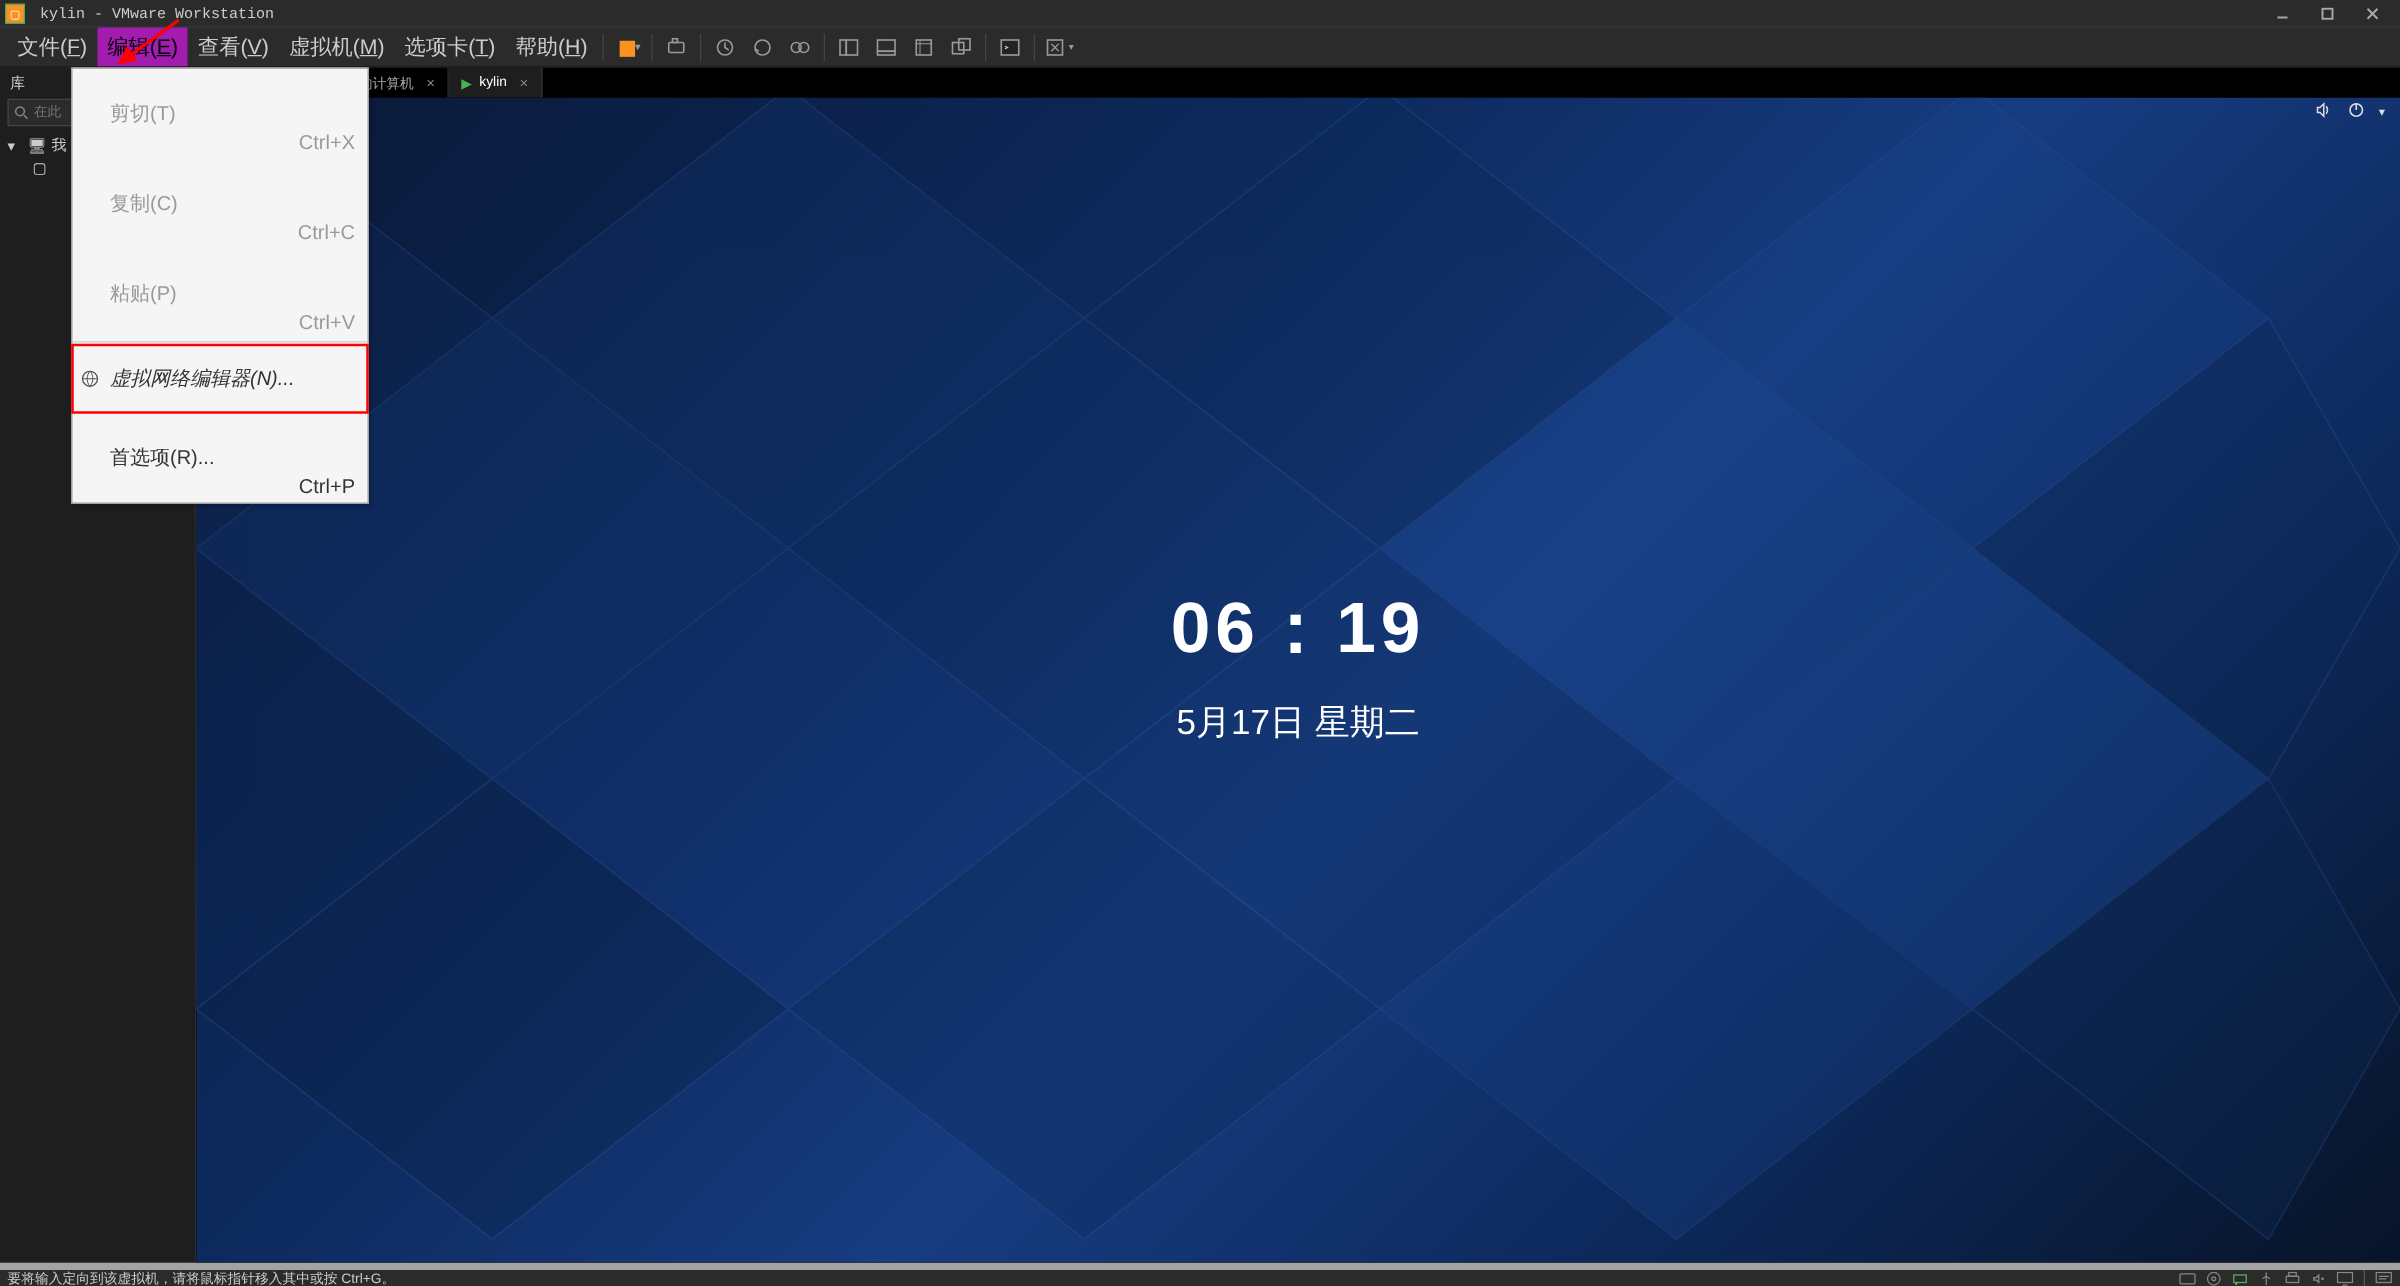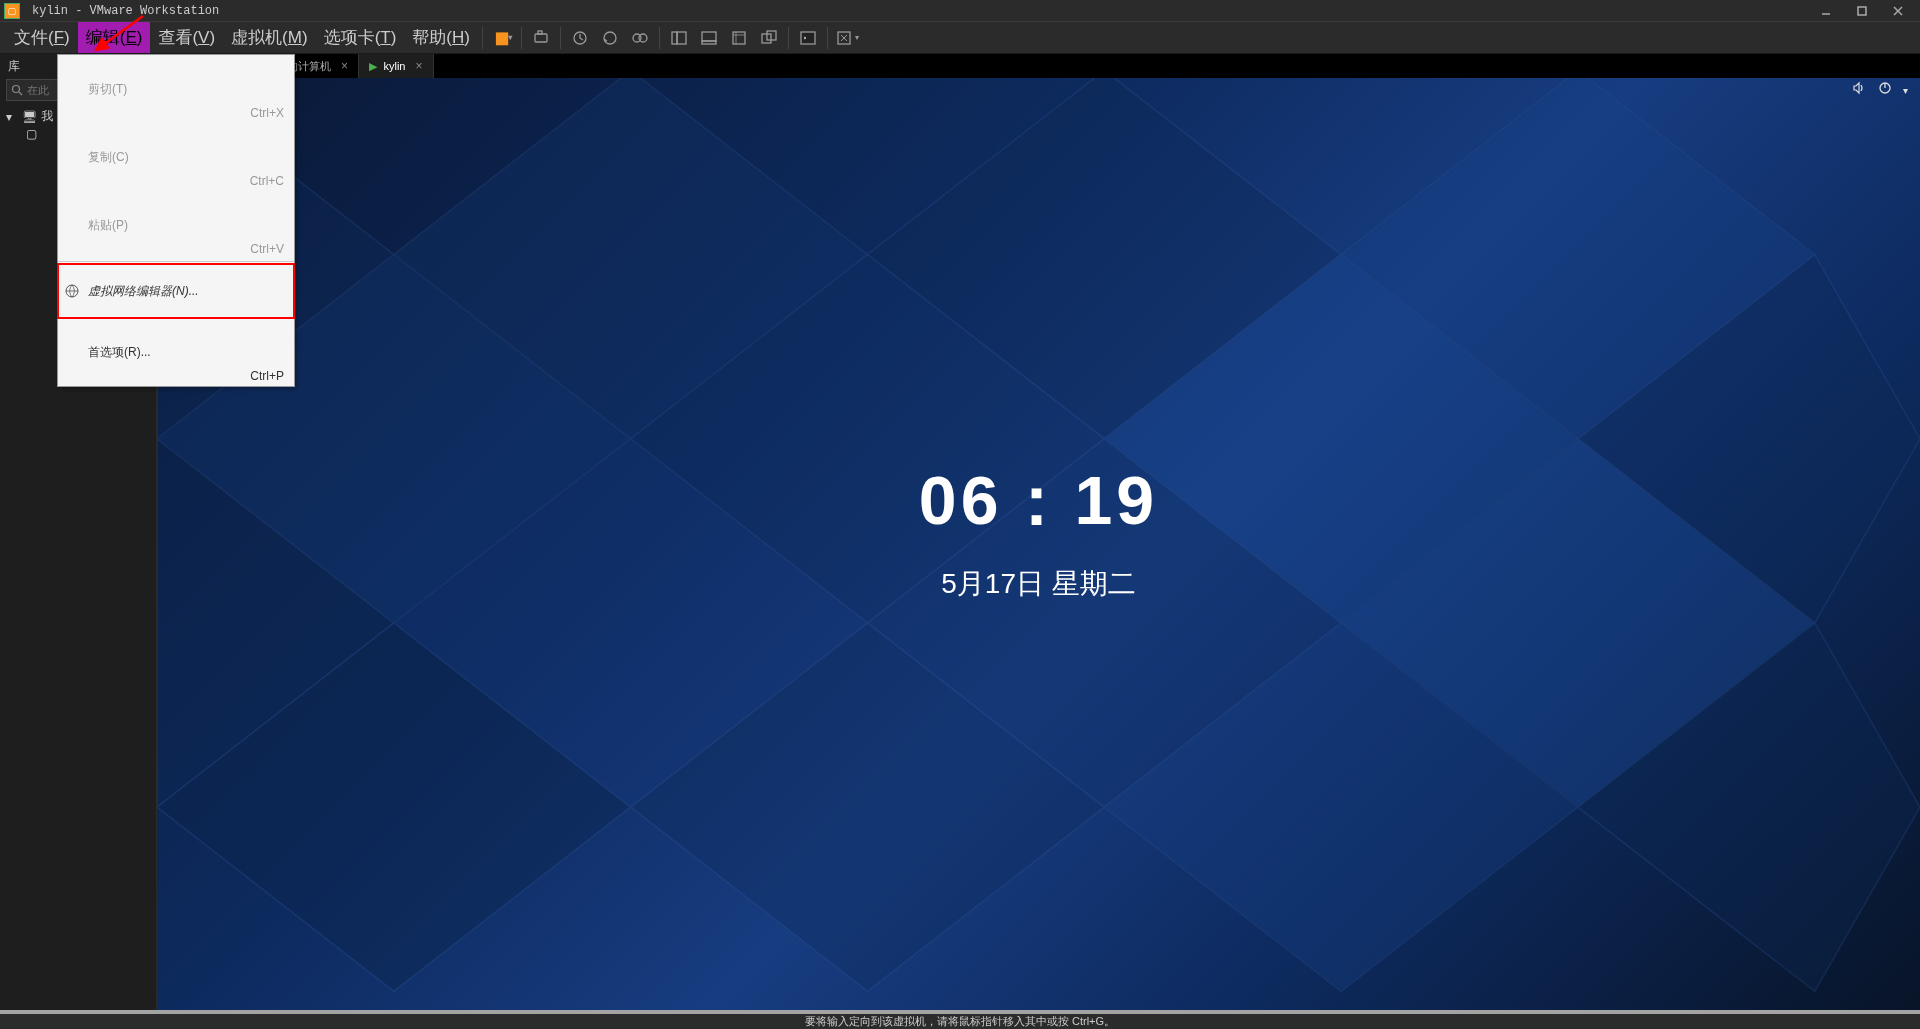--- a/index.html
+++ b/index.html
@@ -18,21 +18,21 @@
 .menubar .menu-item { padding: 4px 8px; font-size: 17px; color: #ccc; cursor: pointer; }
 .menubar .menu-item.open { background: #a21caf; color: #000; }
 .menubar .sep { width: 1px; height: 22px; background: #444; margin: 0 4px; }
 .menubar .tool-btn { width: 28px; height: 28px; display: flex; align-items: center; justify-content: center; cursor: pointer; margin: 0 1px; }
 .menubar .tool-btn svg { stroke: #999; fill: none; }
 .menubar .pause-btn { color: #f7931e; font-size: 16px; letter-spacing: -3px; font-weight: bold; }
 .menubar .dropdown-caret { font-size: 8px; color: #999; margin-left: 2px; }
 
 
 .dropdown { position: absolute; top: 54px; left: 57px; width: 238px; background: #f5f5f5; border: 1px solid #999; z-index: 100; box-shadow: 2px 2px 4px rgba(0,0,0,0.3); }
-.dropdown-item { display: flex; align-items: center; padding: 3px 10px 3px 30px; font-size: 12px; color: #333; cursor: pointer; position: relative; }
+.dropdown-item { display: flex; align-items: center; padding: 3px 10px 3px 30px; font-size: 16px; color: #333; cursor: pointer; position: relative; }
 .dropdown-item.disabled { color: #999; }
 .dropdown-item .shortcut { margin-left: auto; margin-top: 48px; }
 .dropdown-item .item-icon { position: absolute; left: 6px; width: 16px; height: 16px; }
 .dropdown-sep { height: 1px; background: #ccc; margin: 2px 0; }
 .dropdown-item.highlighted { outline: 2px solid red; outline-offset: -1px; z-index: 2; position: relative; font-style: italic; }
 
 
 .arrow-annotation { position: absolute; top: 14px; left: 88px; z-index: 101; pointer-events: none; }
 
 
@@ -60,25 +60,25 @@
 
 .guest { flex: 1; position: relative; overflow: hidden; }
 .guest-bg { position: absolute; inset: 0; background:
   linear-gradient(135deg, #0a1835 0%, #0d2a5e 35%, #173c80 55%, #0d2a5e 75%, #081428 100%);
 }
 .guest-bg svg { width: 100%; height: 100%; opacity: 0.35; }
 .guest-topbar { position: absolute; top: 0; right: 0; height: 24px; display: flex; align-items: center; gap: 10px; padding: 0 12px; }
 .guest-ind { color: #ddd; cursor: pointer; }
 .guest-ind svg { stroke: #ddd; }
 .guest-clock { position: absolute; top: 50%; left: 50%; transform: translate(-50%, -60%); text-align: center; color: #fff; }
-.guest-clock .time { font-size: 68px; font-weight: 600; letter-spacing: 4px; }
+.guest-clock .time { font-size: 57px; font-weight: 600; letter-spacing: 4px; }
 .guest-clock .date { font-size: 28px; margin-top: 18px; }
 
 
-.statusbar { height: 19px; background: #2b2b2b; display: flex; align-items: center; font-size: 11px; color: #ccc; padding: 0 6px; border-top: 4px solid #a3a3a3; flex-direction: column; }
+.statusbar { height: 19px; background: #2b2b2b; display: flex; align-items: center; font-size: 11px; color: #ccc; padding: 0 6px; border-top: 6px solid #a3a3a3; }
 .statusbar .status-text { flex: 1; }
 .statusbar .status-icons { display: flex; gap: 8px; align-items: center; }
 .statusbar .status-icons span { display: flex; align-items: center; }
 
 u.mn { text-decoration: underline; }
 </style>
 </head>
 <body>
 
 <div class="titlebar">

